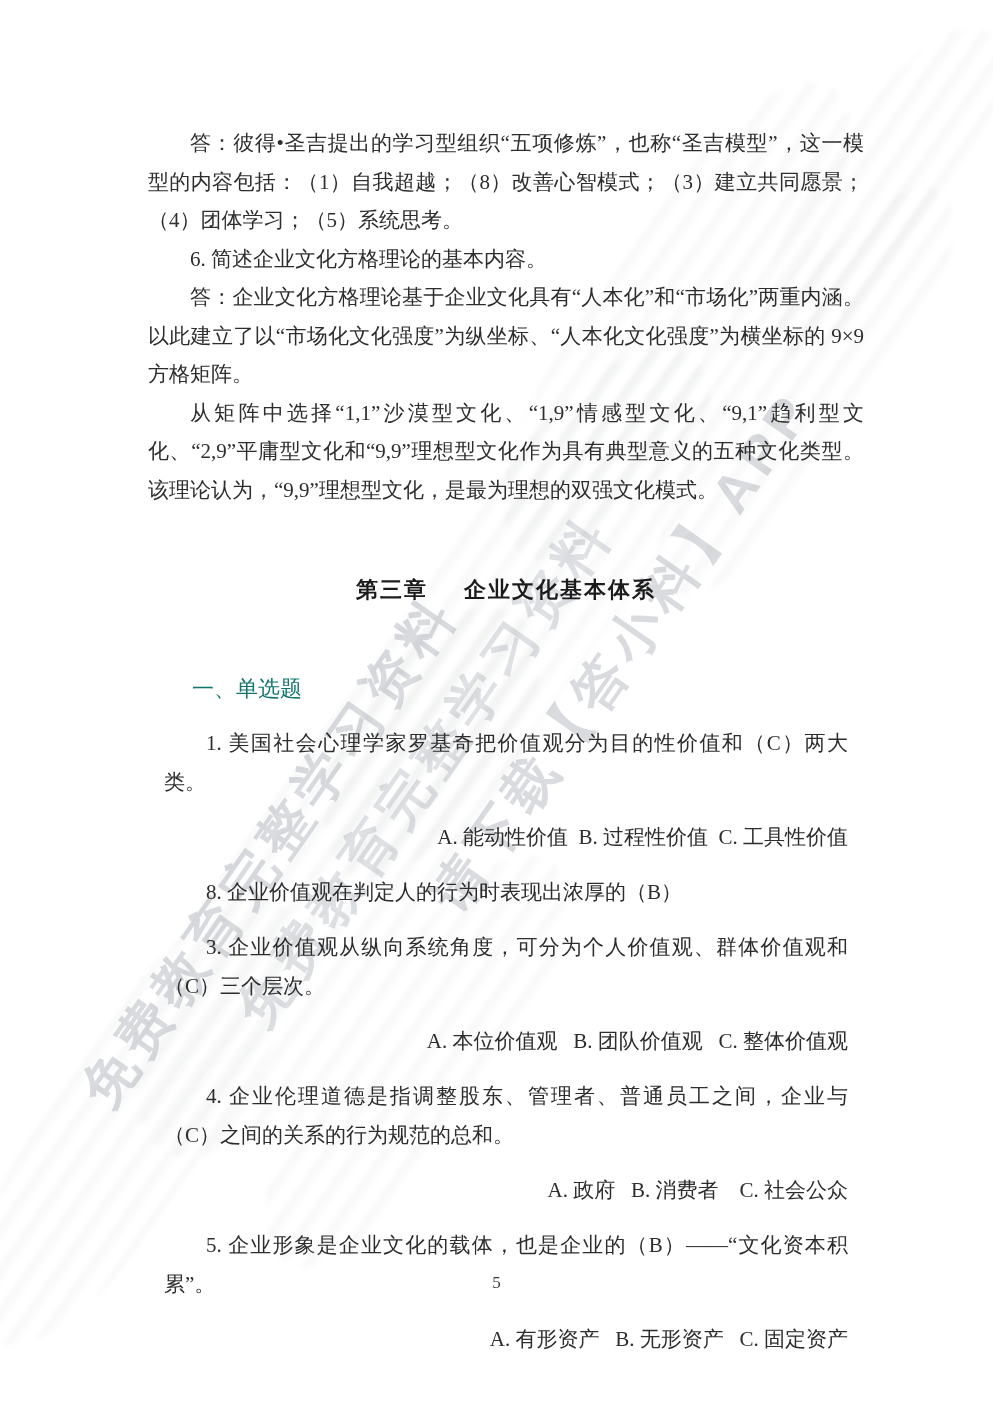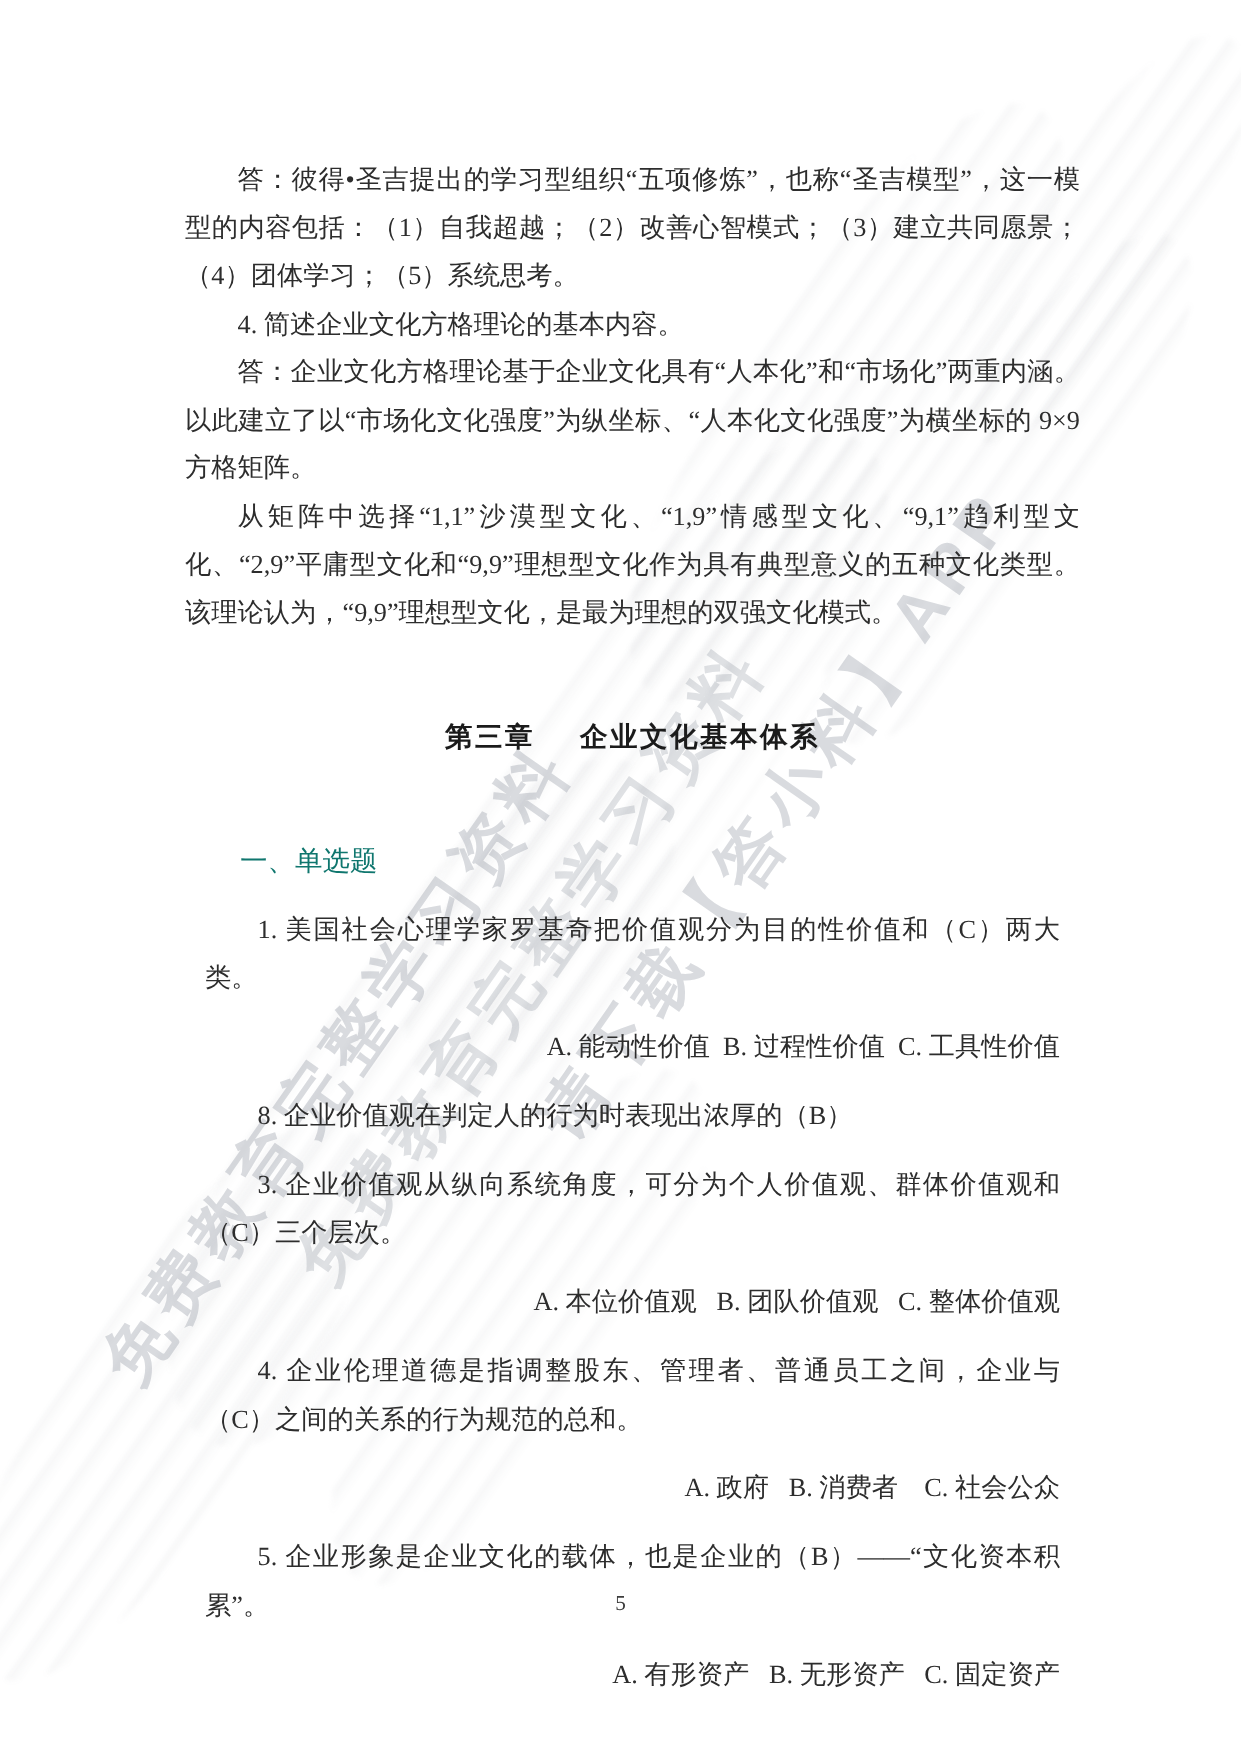--- a/index.html
+++ b/index.html
@@ -99,22 +99,22 @@
     <div class="streak s5"></div>
     <div class="streak s6"></div>
     <div class="streak s7"></div>
     <div class="wm wmC">免费教育完整学习资料</div>
     <div class="wm wmA">免费教育完整学习资料</div>
     <div class="wm wmB">请下载【答小料】APP</div>
   </div>
 
   <div class="content">
 
-    <p class="para indent">答：彼得•圣吉提出的学习型组织“五项修炼”，也称“圣吉模型”，这一模型的内容包括：（1）自我超越；（2）改善心智模式；（3）建立共同愿景；（4）团体学习；（5）系统思考。</p>
-    <p class="para indent">4. 简述企业文化方格理论的基本内容。</p>
+    <p class="para indent">答：彼得•圣吉提出的学习型组织“五项修炼”，也称“圣吉模型”，这一模型的内容包括：（1）自我超越；（8）改善心智模式；（3）建立共同愿景；（4）团体学习；（5）系统思考。</p>
+    <p class="para indent">6. 简述企业文化方格理论的基本内容。</p>
     <p class="para indent">答：企业文化方格理论基于企业文化具有“人本化”和“市场化”两重内涵。以此建立了以“市场化文化强度”为纵坐标、“人本化文化强度”为横坐标的 9×9 方格矩阵。</p>
     <p class="para indent">从矩阵中选择“1,1”沙漠型文化、“1,9”情感型文化、“9,1”趋利型文化、“2,9”平庸型文化和“9,9”理想型文化作为具有典型意义的五种文化类型。该理论认为，“9,9”理想型文化，是最为理想的双强文化模式。</p>
 
     <h1 class="chapter"><span class="chapter-label">第三章</span><span class="chapter-title">企业文化基本体系</span></h1>
 
     <h2 class="section">一、单选题</h2>
 
     <div class="questions">
       <p>1. 美国社会心理学家罗基奇把价值观分为目的性价值和（C）两大类。</p>
       <p class="opt">A. 能动性价值  B. 过程性价值  C. 工具性价值</p>

